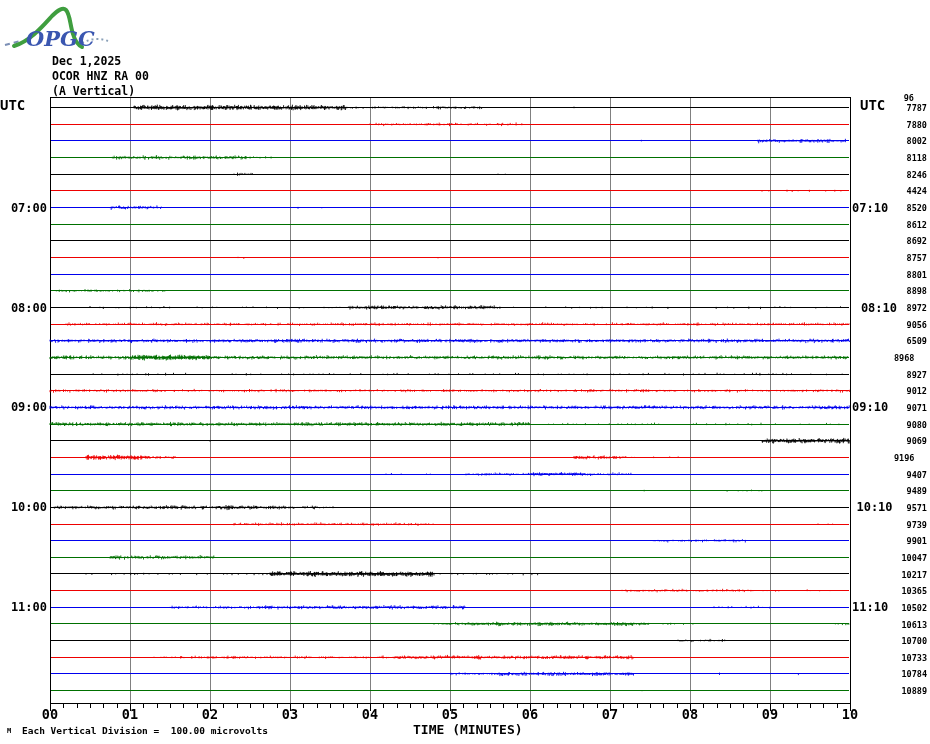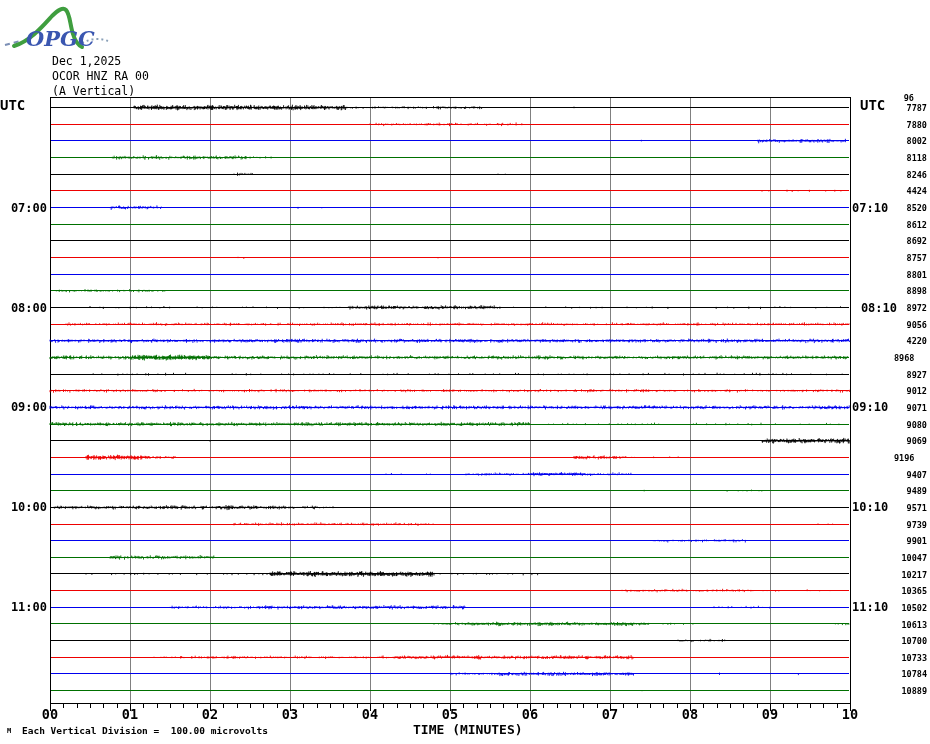--- a/index.html
+++ b/index.html
@@ -1,19 +1,19 @@
 <!DOCTYPE html>
 <html><head>
 <meta charset="utf-8">
 <style>
   html,body{margin:0;padding:0;background:#ffffff;}
   #page{position:relative;width:930px;height:744px;background:#fff;overflow:hidden;
         font-family:"DejaVu Sans Mono",monospace;color:#000;}
   .abs{position:absolute;white-space:pre;}
-  .hdr{font-weight:normal;font-size:11.5px;line-height:15px;}
+  .hdr{font-weight:bold;font-size:11.5px;line-height:15px;}
   .utc{font-weight:bold;font-size:14px;}
   .hour{font-weight:bold;font-size:12px;}
   .num{font-weight:bold;font-size:8.5px;}
   .xtick{font-weight:bold;font-size:13.5px;text-align:center;}
   .small{font-weight:bold;font-size:8.5px;}
   .xtitle{font-weight:bold;font-size:13px;}
   svg{position:absolute;left:0;top:0;}
 </style>
 </head>
 <body>
@@ -185,21 +185,21 @@
       <div class="abs num" style="left:894px;top:169.7px;width:33px;text-align:right">8246</div>
       <div class="abs num" style="left:894px;top:186.4px;width:33px;text-align:right">4424</div>
       <div class="abs num" style="left:894px;top:203.0px;width:33px;text-align:right">8520</div>
       <div class="abs num" style="left:894px;top:219.7px;width:33px;text-align:right">8612</div>
       <div class="abs num" style="left:894px;top:236.4px;width:33px;text-align:right">8692</div>
       <div class="abs num" style="left:894px;top:253.0px;width:33px;text-align:right">8757</div>
       <div class="abs num" style="left:894px;top:269.7px;width:33px;text-align:right">8801</div>
       <div class="abs num" style="left:894px;top:286.3px;width:33px;text-align:right">8898</div>
       <div class="abs num" style="left:894px;top:303.0px;width:33px;text-align:right">8972</div>
       <div class="abs num" style="left:894px;top:319.6px;width:33px;text-align:right">9056</div>
-      <div class="abs num" style="left:894px;top:336.3px;width:33px;text-align:right">4220</div>
+      <div class="abs num" style="left:894px;top:336.3px;width:33px;text-align:right">6509</div>
       <div class="abs num" style="left:894px;top:353.0px;width:33px;">8968</div>
       <div class="abs num" style="left:894px;top:369.6px;width:33px;text-align:right">8927</div>
       <div class="abs num" style="left:894px;top:386.3px;width:33px;text-align:right">9012</div>
       <div class="abs num" style="left:894px;top:402.9px;width:33px;text-align:right">9071</div>
       <div class="abs num" style="left:894px;top:419.6px;width:33px;text-align:right">9080</div>
       <div class="abs num" style="left:894px;top:436.2px;width:33px;text-align:right">9069</div>
       <div class="abs num" style="left:894px;top:452.9px;width:33px;text-align:left">9196</div>
       <div class="abs num" style="left:894px;top:469.6px;width:33px;text-align:right">9407</div>
       <div class="abs num" style="left:894px;top:486.2px;width:33px;text-align:right">9489</div>
       <div class="abs num" style="left:894px;top:502.9px;width:33px;text-align:right">9571</div>
@@ -214,21 +214,21 @@
       <div class="abs num" style="left:894px;top:652.8px;width:33px;text-align:right">10733</div>
       <div class="abs num" style="left:894px;top:669.4px;width:33px;text-align:right">10784</div>
       <div class="abs num" style="left:894px;top:686.1px;width:33px;text-align:right">10889</div>
       <div class="abs hour" style="left:2px;top:200.5px;width:45px;text-align:right">07:00</div>
       <div class="abs hour" style="left:852px;top:200.5px;width:45px;text-align:left">07:10</div>
       <div class="abs hour" style="left:2px;top:300.5px;width:45px;text-align:right">08:00</div>
       <div class="abs hour" style="left:852px;top:300.5px;width:45px;text-align:right">08:10</div>
       <div class="abs hour" style="left:2px;top:400.4px;width:45px;text-align:right">09:00</div>
       <div class="abs hour" style="left:852px;top:400.4px;width:45px;text-align:left">09:10</div>
       <div class="abs hour" style="left:2px;top:500.4px;width:45px;text-align:right">10:00</div>
-      <div class="abs hour" style="left:852px;top:500.4px;width:45px;text-align:left">10:10</div>
+      <div class="abs hour" style="left:852px;top:500.4px;width:45px;text-align:center">10:10</div>
       <div class="abs hour" style="left:2px;top:600.3px;width:45px;text-align:right">11:00</div>
       <div class="abs hour" style="left:852px;top:600.3px;width:45px;text-align:left">11:10</div>
       <div class="abs xtick" style="left:35px;top:706px;width:30px">00</div>
       <div class="abs xtick" style="left:115px;top:706px;width:30px">01</div>
       <div class="abs xtick" style="left:195px;top:706px;width:30px">02</div>
       <div class="abs xtick" style="left:275px;top:706px;width:30px">03</div>
       <div class="abs xtick" style="left:355px;top:706px;width:30px">04</div>
       <div class="abs xtick" style="left:435px;top:706px;width:30px">05</div>
       <div class="abs xtick" style="left:515px;top:706px;width:30px">06</div>
       <div class="abs xtick" style="left:595px;top:706px;width:30px">07</div>

